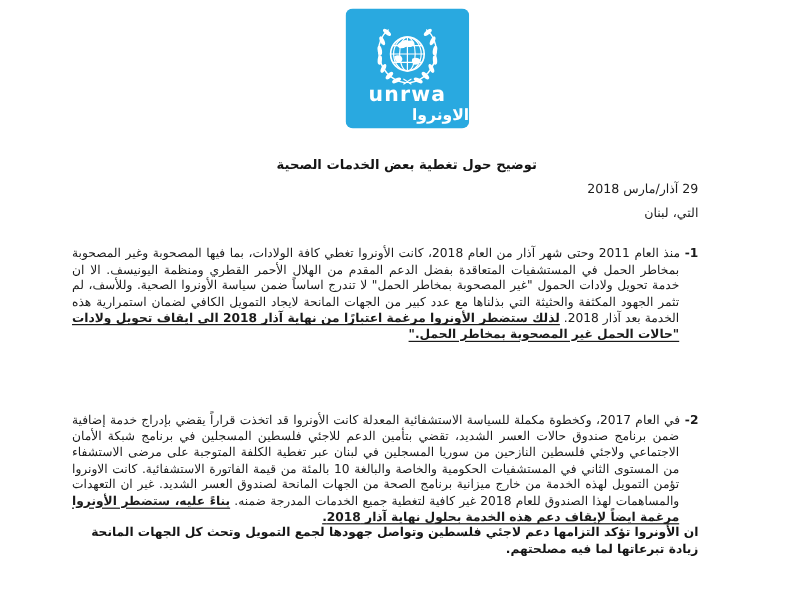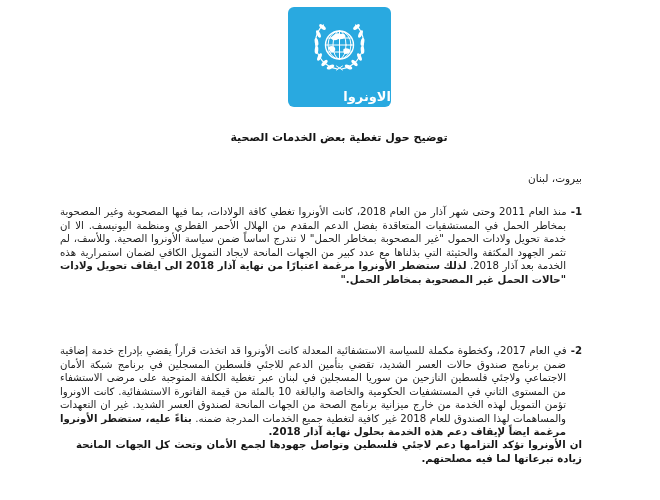--- a/index.html
+++ b/index.html
@@ -44,20 +44,21 @@
     position:absolute;right:78px;width:506px;
     direction:rtl;text-align:justify;
     font-size:10.2px;line-height:13.5px;color:#1b1b1b;
     padding-right:16px;text-indent:-16px;
   }
   .para1{top:205px;}
   .para2{top:316px;margin-top:28px;}
   .num{font-weight:700;margin-left:4px;}
   .emph{
     font-weight:700;
+    text-decoration:underline;
     text-underline-offset:2px;
   }
   .closing{
     position:absolute;top:438px;right:78px;width:506px;
     direction:rtl;text-align:justify;
     font-size:10.2px;line-height:14px;font-weight:700;color:#151515;
   }
 </style>
 </head>
 <body>
@@ -99,25 +100,27 @@
           <ellipse cx="23" cy="-3" rx="1.8" ry="4" transform="rotate(10 23 -3)"></ellipse>
           <ellipse cx="23" cy="5" rx="1.8" ry="4" transform="rotate(-5 23 5)"></ellipse>
           <ellipse cx="20" cy="12" rx="1.8" ry="4" transform="rotate(-25 20 12)"></ellipse>
           <ellipse cx="15" cy="18" rx="1.8" ry="4" transform="rotate(-45 15 18)"></ellipse>
           <ellipse cx="9" cy="22" rx="1.8" ry="4" transform="rotate(-65 9 22)"></ellipse>
         </g>
 
         <path d="M-3,21 L3,25 M3,21 L-3,25" stroke-width="1"></path>
       </g>
     </svg>
+    <div class="logo-latin">unrwa</div>
     <div class="logo-arabic">الاونروا</div>
   </div>
 
   <div class="title">توضيح حول تغطية بعض الخدمات الصحية</div>
-  <div class="location-line">بيروت، لبنان</div>
+  <div class="date-line">29 آذار/مارس 2018</div>
+  <div class="location-line">التي، لبنان</div>
 
   <div class="para para1"><span class="num">1-</span><span>منذ العام 2011 وحتى شهر آذار من العام 2018، كانت الأونروا تغطي كافة الولادات، بما فيها المصحوبة وغير المصحوبة بمخاطر الحمل في المستشفيات المتعاقدة بفضل الدعم المقدم من الهلال الأحمر القطري ومنظمة اليونيسف. الا ان خدمة تحويل ولادات الحمول "غير المصحوبة بمخاطر الحمل" لا تندرج اساساً ضمن سياسة الأونروا الصحية. وللأسف، لم تثمر الجهود المكثفة والحثيثة التي بذلناها مع عدد كبير من الجهات المانحة لايجاد التمويل الكافي لضمان استمرارية هذه الخدمة بعد آذار 2018. </span> <span class="emph">لذلك ستضطر الأونروا مرغمة اعتبارًا من نهاية آذار 2018 الى ايقاف تحويل ولادات "حالات الحمل غير المصحوبة بمخاطر الحمل."</span></div>
 
   <div class="para para2"><span class="num">2-</span><span>في العام 2017، وكخطوة مكملة للسياسة الاستشفائية المعدلة كانت الأونروا قد اتخذت قراراً يقضي بإدراج خدمة إضافية ضمن برنامج صندوق حالات العسر الشديد، تقضي بتأمين الدعم للاجئي فلسطين المسجلين في برنامج شبكة الأمان الاجتماعي ولاجئي فلسطين النازحين من سوريا المسجلين في لبنان عبر تغطية الكلفة المتوجبة على مرضى الاستشفاء من المستوى الثاني في المستشفيات الحكومية والخاصة والبالغة 10 بالمئة من قيمة الفاتورة الاستشفائية. كانت الاونروا تؤمن التمويل لهذه الخدمة من خارج ميزانية برنامج الصحة من الجهات المانحة لصندوق العسر الشديد. غير ان التعهدات والمساهمات لهذا الصندوق للعام 2018 غير كافية لتغطية جميع الخدمات المدرجة ضمنه. </span> <span class="emph">بناءً عليه، ستضطر الأونروا مرغمة ايضاً لإيقاف دعم هذه الخدمة بحلول نهاية آذار 2018.</span></div>
 
-  <div class="closing">ان الأونروا تؤكد التزامها دعم لاجئي فلسطين وتواصل جهودها لجمع الأمان وتحث كل الجهات المانحة زيادة تبرعاتها لما فيه مصلحتهم.</div>
+  <div class="closing">ان الأونروا تؤكد التزامها دعم لاجئي فلسطين وتواصل جهودها لجمع التمويل وتحث كل الجهات المانحة زيادة تبرعاتها لما فيه مصلحتهم.</div>
 
 </div>
 
 </body></html>

